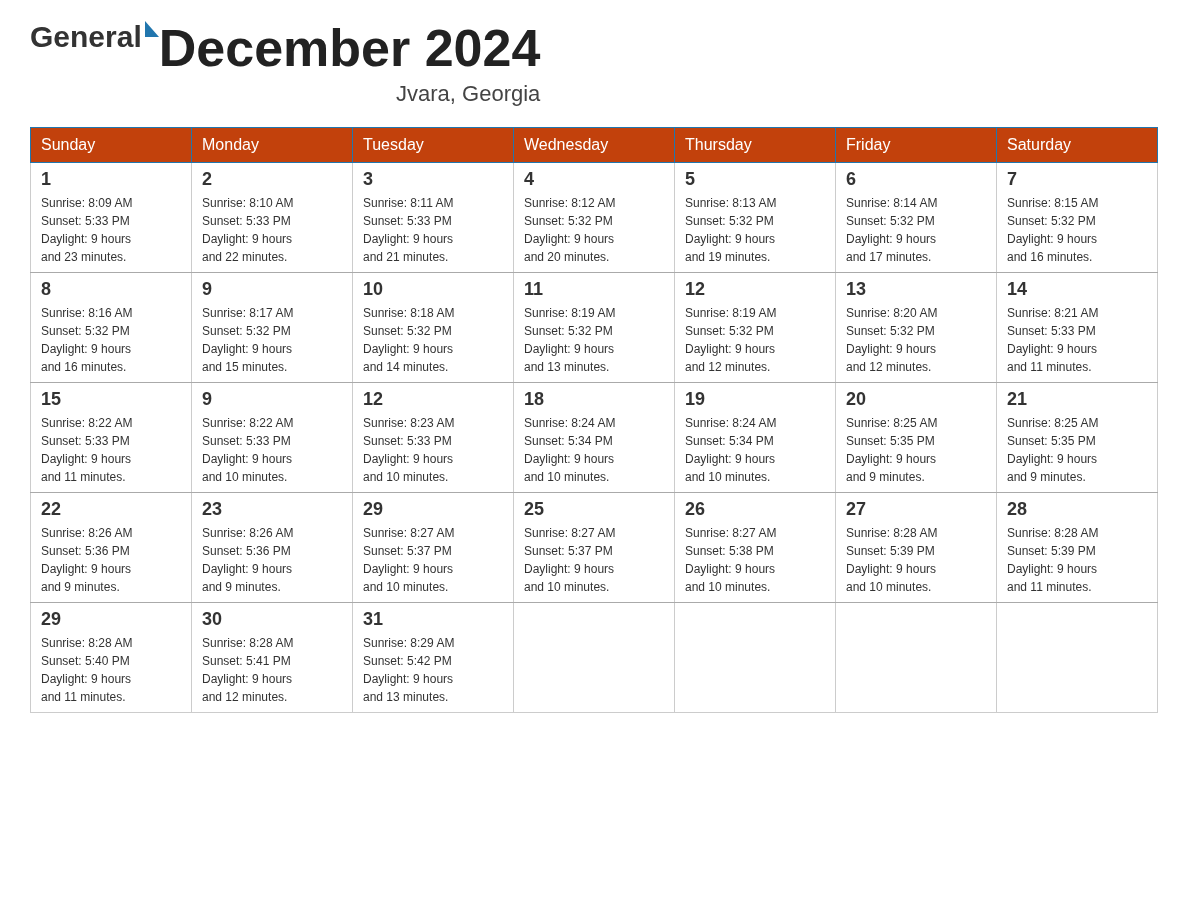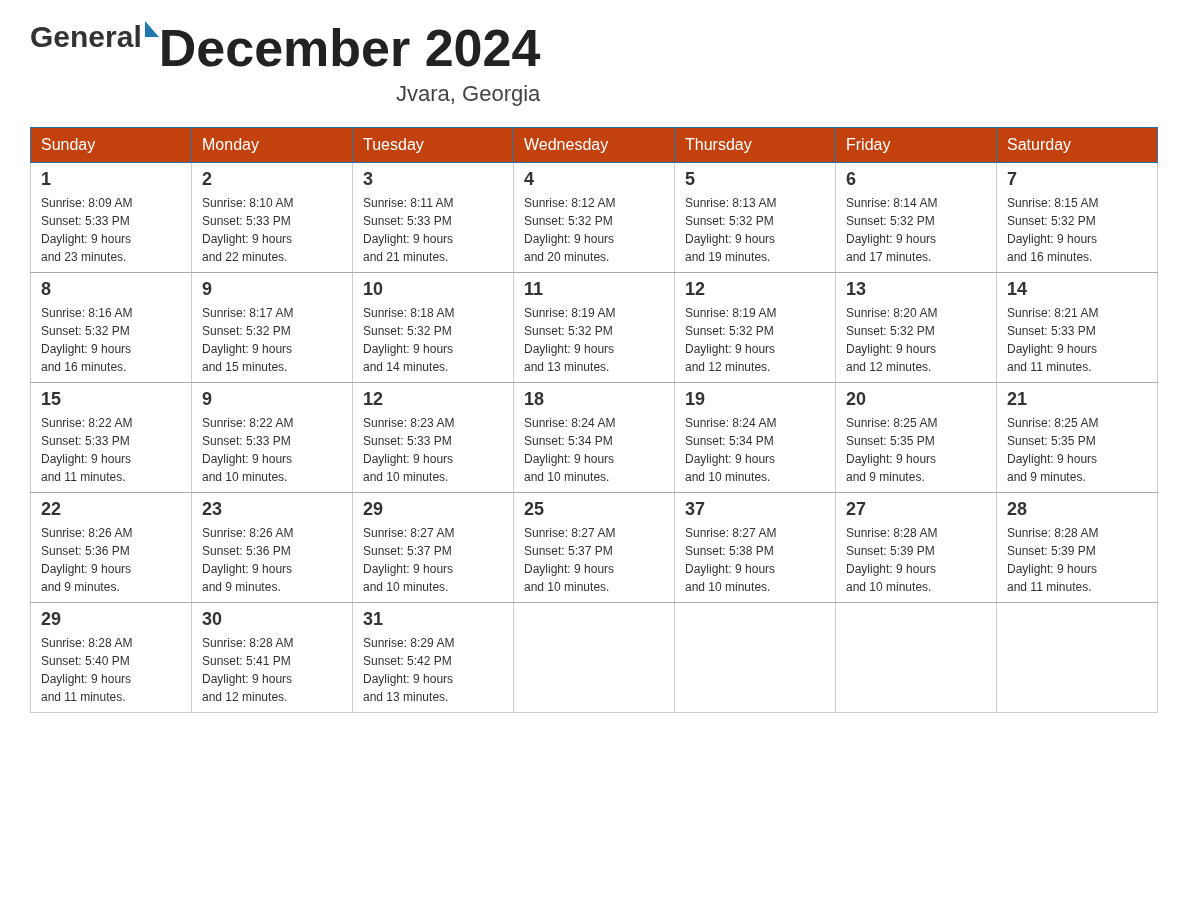--- a/index.html
+++ b/index.html
@@ -336,21 +336,21 @@
         <td>
         <span class="day-number">25</span>
         <div class="day-info">
           Sunrise: 8:27 AM<br>
           Sunset: 5:37 PM<br>
           Daylight: 9 hours<br>
           and 10 minutes.
         </div>
       </td>
         <td>
-        <span class="day-number">37</span>
+        <span class="day-number">26</span>
         <div class="day-info">
           Sunrise: 8:27 AM<br>
           Sunset: 5:38 PM<br>
           Daylight: 9 hours<br>
           and 10 minutes.
         </div>
       </td>
         <td>
         <span class="day-number">27</span>
         <div class="day-info">

